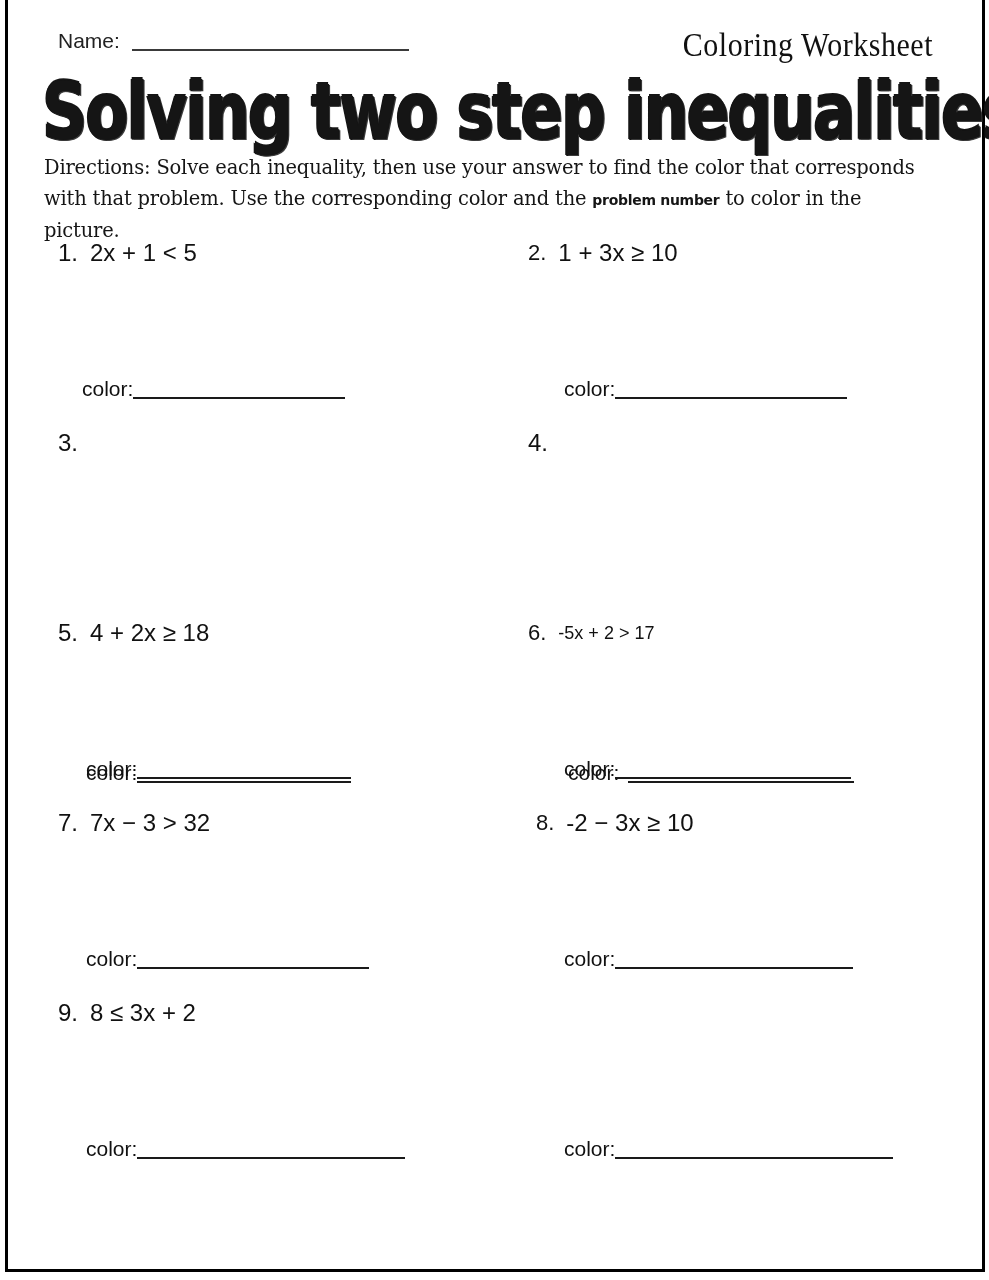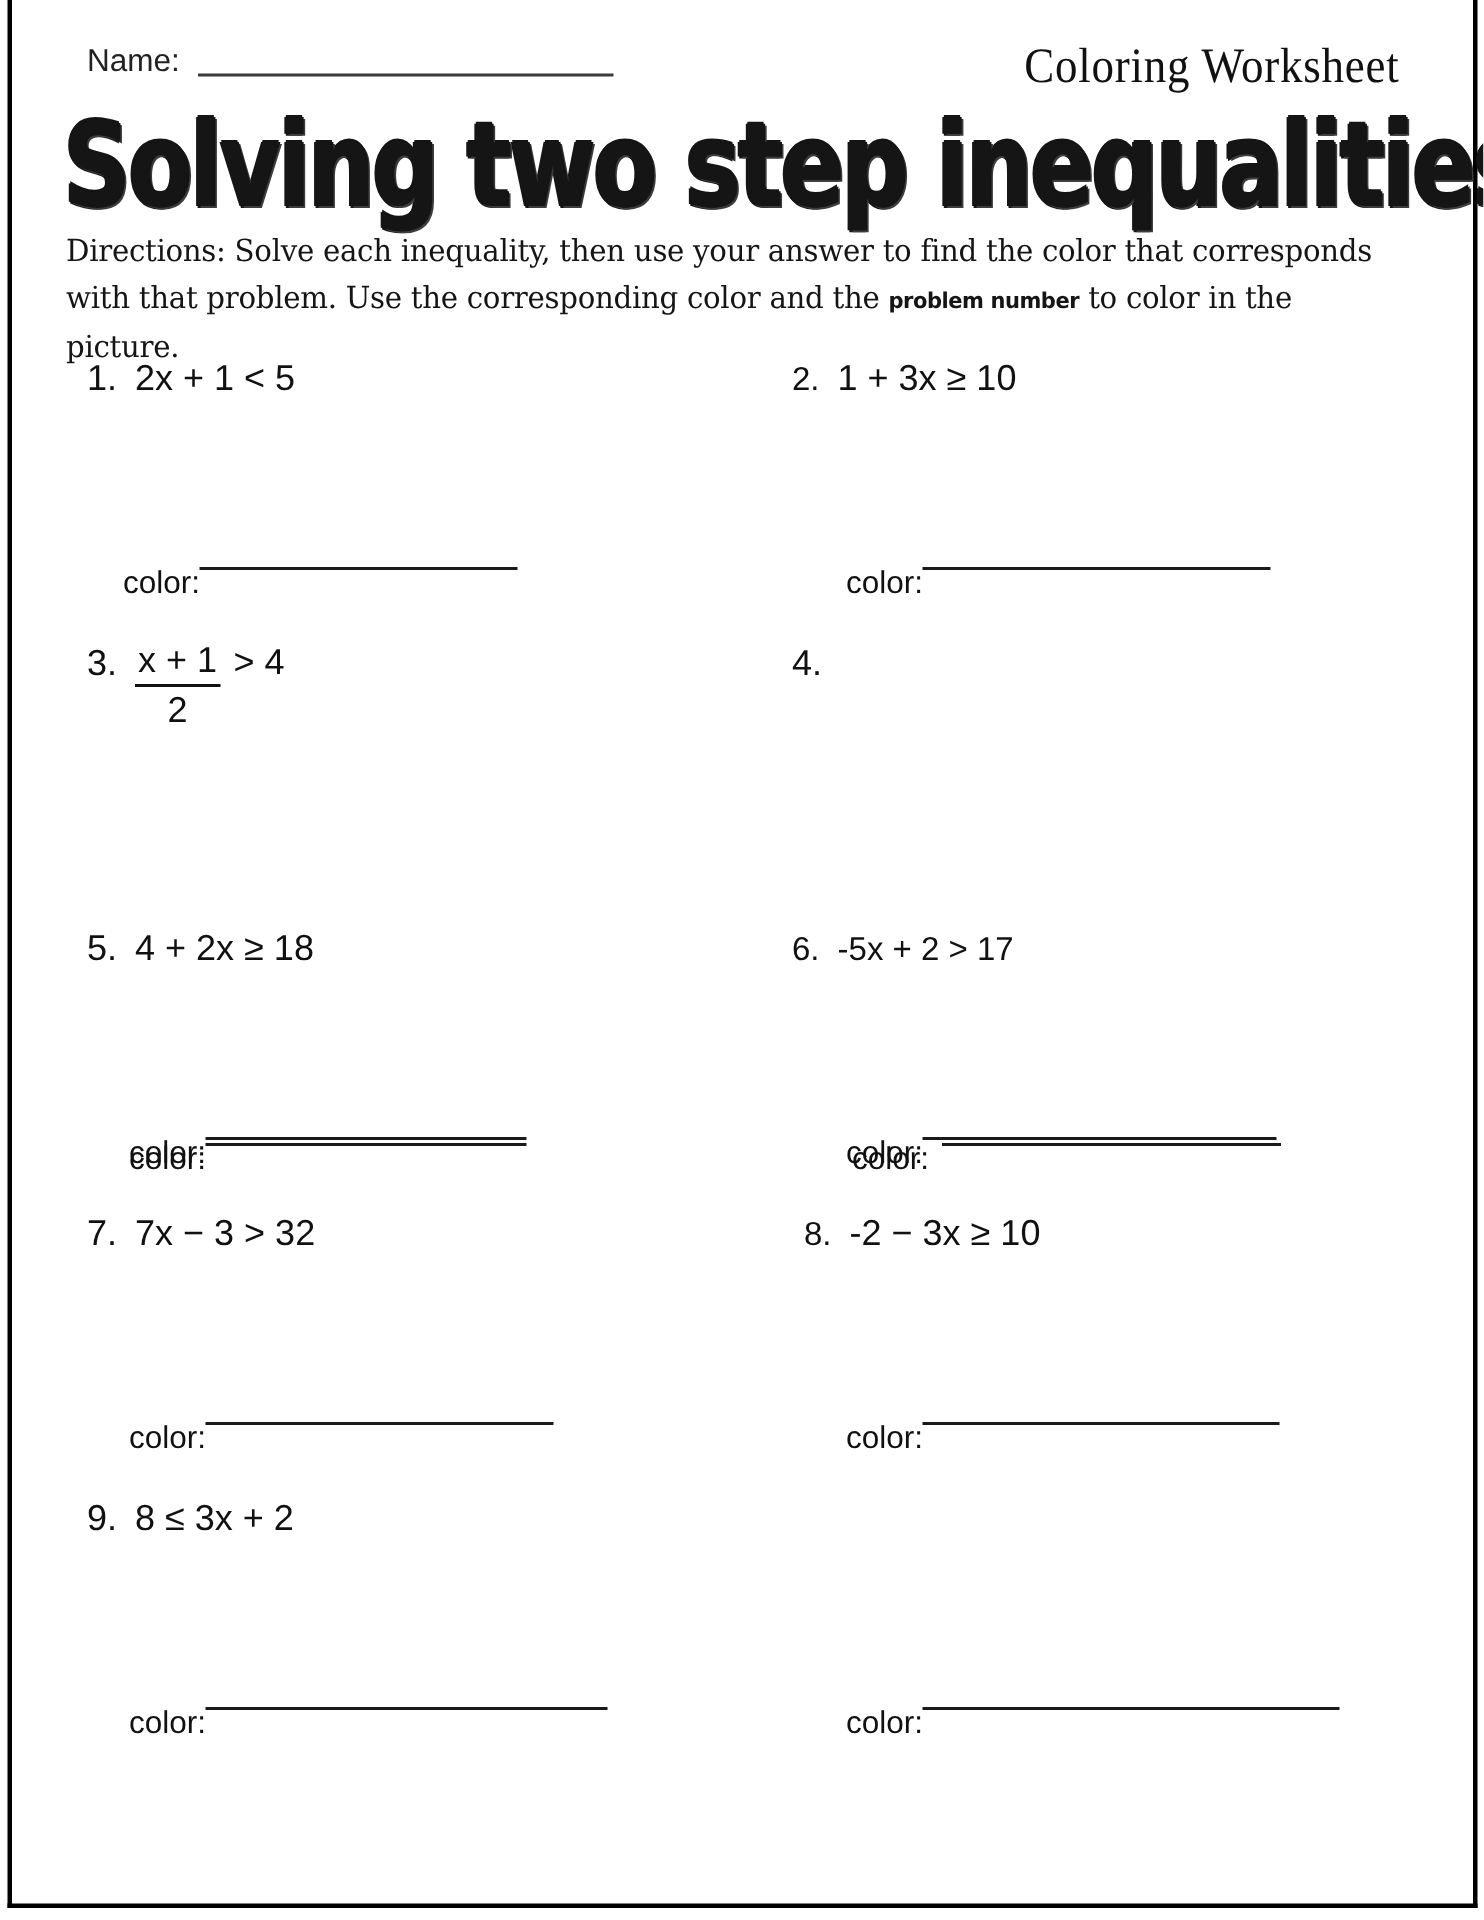--- a/index.html
+++ b/index.html
@@ -161,21 +161,21 @@
     margin-right: 12px;
     flex: 0 0 auto;
   }
   .pnum.sm { font-size: 22px; }
   .pbody {
     font-size: 24px;
     line-height: 30px;
     display: flex;
     align-items: flex-start;
   }
-  .pbody.sm { font-size: 22px; }
+  .pbody.sm { font-size: 18px; }
 
   
   .frac {
     display: inline-flex;
     flex-direction: column;
     align-items: center;
     margin-right: 9px;
     position: relative;
     top: -1px;
   }
@@ -192,21 +192,21 @@
   }
   .relfrac {
     font-size: 24px;
     line-height: 28px;
   }
 
   
   .colorline {
     position: absolute;
     display: flex;
-    align-items: flex-start;
+    align-items: flex-end;
     font-family: "Liberation Sans", sans-serif;
     font-size: 21px;
     color: #111111;
   }
   .colorline .lbl { line-height: 1; padding-bottom: 3px; }
   .colorline .blank {
     height: 0;
     border-bottom: 2px solid #1a1a1a;
     margin-bottom: 3px;
   }
@@ -254,27 +254,20 @@
       <div class="colorline" style="left:564px; top:140px;">
         <span class="lbl">color:</span>
         <span class="blank" style="width:232px;"></span>
       </div>
     </div>
 
     <div class="prow">
       <div class="cell left">
         <div class="prob">
           <span class="pnum">3.</span>
-          <span class="pbody">
-            <span class="frac">
-              <span class="num">x  + 1</span>
-              <span class="den">2</span>
-            </span>
-            <span class="relfrac">&gt; 4</span>
-          </span>
         </div>
       </div>
       <div class="cell right">
         <div class="prob">
           <span class="pnum">4.</span>
         </div>
       </div>
       <div class="colorline" style="left:86px; top:334px;">
         <span class="lbl">color:</span>
         <span class="blank" style="width:214px;"></span>

